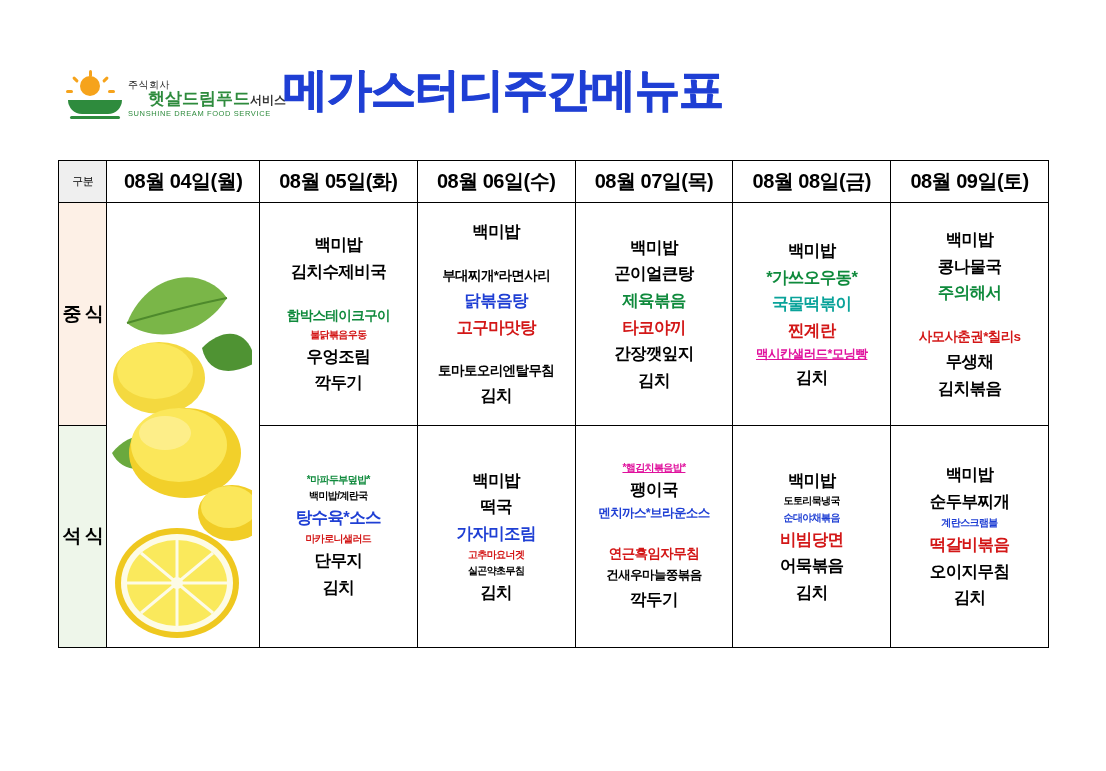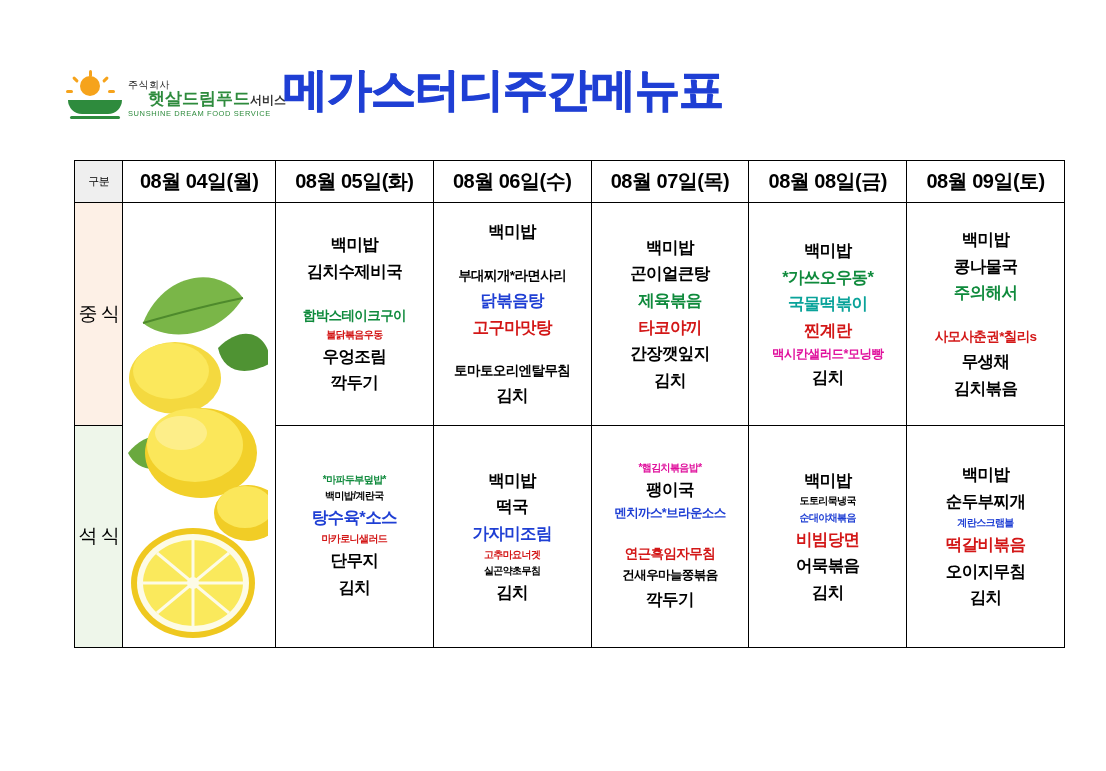--- a/index.html
+++ b/index.html
@@ -89,21 +89,21 @@
     font-weight: bold;
     color: #1f3fd4;
     letter-spacing: -1px;
     -webkit-text-stroke: 1px #1f3fd4;
     white-space: nowrap;
   }
 
   
   .menu-table {
     position: absolute;
-    left: 74px; top: 160px;
+    left: 58px; top: 160px;
     width: 991px;
     border-collapse: collapse;
     table-layout: fixed;
   }
   .menu-table td, .menu-table th {
     border: 1.4px solid #000;
     text-align: center;
     vertical-align: middle;
     padding: 0;
   }
@@ -120,21 +120,21 @@
     letter-spacing: -0.5px;
   }
   thead th.hdr-label {
     font-size: 11px;
     font-weight: normal;
     background: #efefef;
     letter-spacing: -0.5px;
   }
   td.side-label {
     font-size: 19px;
-    font-weight: normal;
+    font-weight: bold;
     line-height: 2.1;
     letter-spacing: -1px;
     text-align: center;
   }
   td.side-lunch { background: #fdf0e6; }
   td.side-dinner { background: #eef6ea; }
 
   td.img-cell {
     background: #ffffff;
     padding: 0;
@@ -161,21 +161,21 @@
     white-space: nowrap;
   }
   .dish.s1 { font-size: 10px; }
   .dish.s2 { font-size: 13.5px; margin-top: 20px; }
   .dish.s3 { font-size: 12.5px; }
 
   .c-black   { color: #000000; }
   .c-blue    { color: #1f3fd4; }
   .c-green   { color: #0f8a3c; }
   .c-red     { color: #d31717; }
-  .c-magenta { color: #e0119d; }
+  .c-magenta { color: #e0119d; text-decoration: underline; }
   .c-teal    { color: #0aa39a; }
 
   
   .notes {
     position: absolute;
     left: 62px; top: 655px;
     font-size: 13.5px;
     color: #d31717;
     line-height: 1.95;
     letter-spacing: -0.3px;

